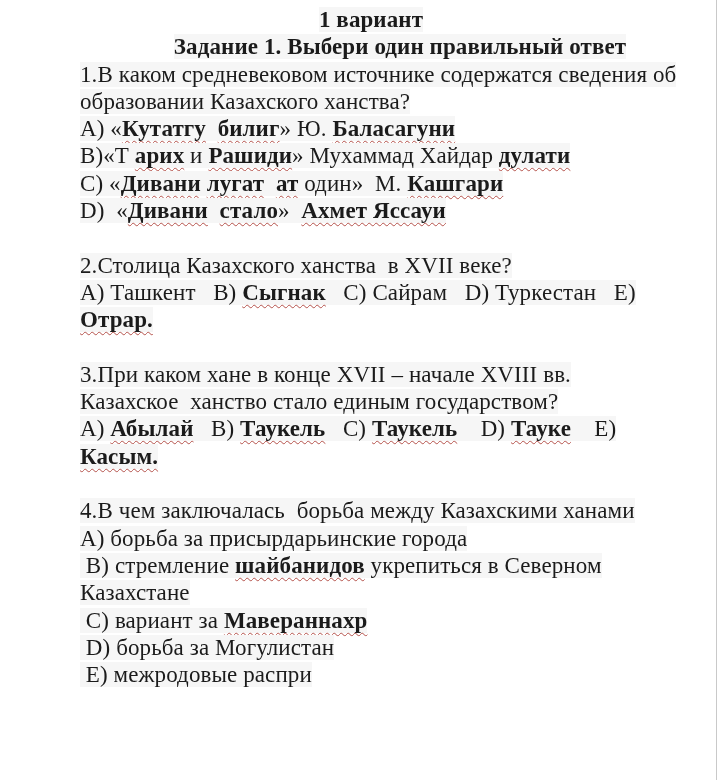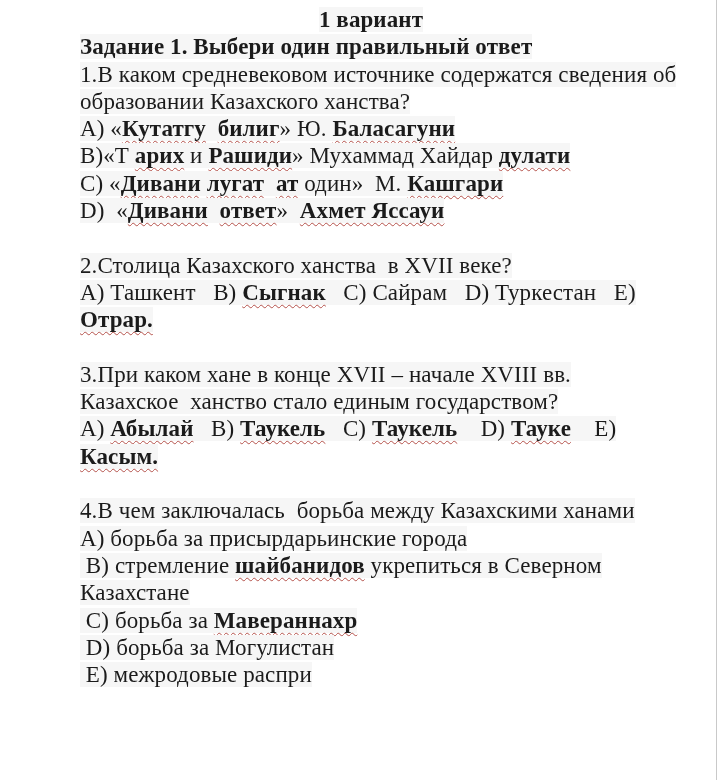--- a/index.html
+++ b/index.html
@@ -23,20 +23,21 @@
   }
   .line {
     white-space: pre;
     font-size: 23px;
     line-height: 27.3px;
     min-height: 27.3px;
     letter-spacing: 0.1px;
   }
   .line.bold {
     font-weight: bold;
+    text-align: center;
   }
   .line.center {
     margin-left: -69px;
     width: 720px;
     text-align: center;
   }
   .band {
     background: #f6f6f6;
     box-decoration-break: clone;
     margin-top: 12px;
@@ -63,32 +64,32 @@
 <body style="color: rgb(27, 27, 27);">
 
 <div class="doc">
     <div class="line bold center"><span class="band"><span>1 вариант</span></span></div>
     <div class="line bold"><span class="band"><span>Задание 1. Выбери один правильный ответ</span></span></div>
     <div class="line"><span class="band"><span>1.В каком средневековом источнике содержатся сведения об</span></span></div>
     <div class="line"><span class="band"><span>образовании Казахского ханства?</span></span></div>
     <div class="line"><span class="band"><span>А) «</span><span class="sp">Кутатгу</span><span>  </span><span class="sp">билиг</span><span>» Ю. </span><span class="sp">Баласагуни</span></span></div>
     <div class="line"><span class="band"><span>В)«Т </span><span class="sp">арих</span><span> и </span><span class="sp">Рашиди</span><span>» Мухаммад Хайдар </span><span class="sp">дулати</span></span></div>
     <div class="line"><span class="band"><span>С) «</span><span class="sp">Дивани</span><span> </span><span class="sp">лугат</span><span>  </span><span class="sp">ат</span><span> один»  М. </span><span class="sp">Кашгари</span></span></div>
-    <div class="line"><span class="band"><span>D)  «</span><span class="sp">Дивани</span><span>  </span><span class="sp">ответ</span><span>»  </span><span class="sp">Ахмет Яссауи</span></span></div>
+    <div class="line"><span class="band"><span>D)  «</span><span class="sp">Дивани</span><span>  </span><span class="sp">стало</span><span>»  </span><span class="sp">Ахмет Яссауи</span></span></div>
     <div class="line"></div>
     <div class="line"><span class="band"><span>2.Столица Казахского ханства  в XVII веке?</span></span></div>
     <div class="line"><span class="band"><span>А) Ташкент   В) </span><span class="sp">Сыгнак</span><span>   С) Сайрам   D) Туркестан   Е)</span></span></div>
     <div class="line"><span class="band"><span class="sp">Отрар.</span></span></div>
     <div class="line"></div>
     <div class="line"><span class="band"><span>3.При каком хане в конце XVII – начале XVIII вв.</span></span></div>
     <div class="line"><span class="band"><span>Казахское  ханство стало единым государством?</span></span></div>
     <div class="line"><span class="band"><span>А) </span><span class="sp">Абылай</span><span>   В) </span><span class="sp">Таукель</span><span>   С) </span><span class="sp">Таукель</span><span>    D) </span><span class="sp">Тауке</span><span>    Е)</span></span></div>
     <div class="line"><span class="band"><span class="sp">Касым.</span></span></div>
     <div class="line"></div>
     <div class="line"><span class="band"><span>4.В чем заключалась  борьба между Казахскими ханами</span></span></div>
     <div class="line"><span class="band"><span>А) борьба за присырдарьинские города</span></span></div>
     <div class="line"><span class="band"><span> В) стремление </span><span class="sp">шайбанидов</span><span> укрепиться в Северном</span></span></div>
     <div class="line"><span class="band"><span>Казахстане</span></span></div>
-    <div class="line"><span class="band"><span> С) борьба за </span><span class="sp">Мавераннахр</span></span></div>
+    <div class="line"><span class="band"><span> С) вариант за </span><span class="sp">Мавераннахр</span></span></div>
     <div class="line"><span class="band"><span> D) борьба за Могулистан</span></span></div>
     <div class="line"><span class="band"><span> Е) межродовые распри</span></span></div>
   </div>
 <div class="page-edge"></div>
 
 </body></html>

